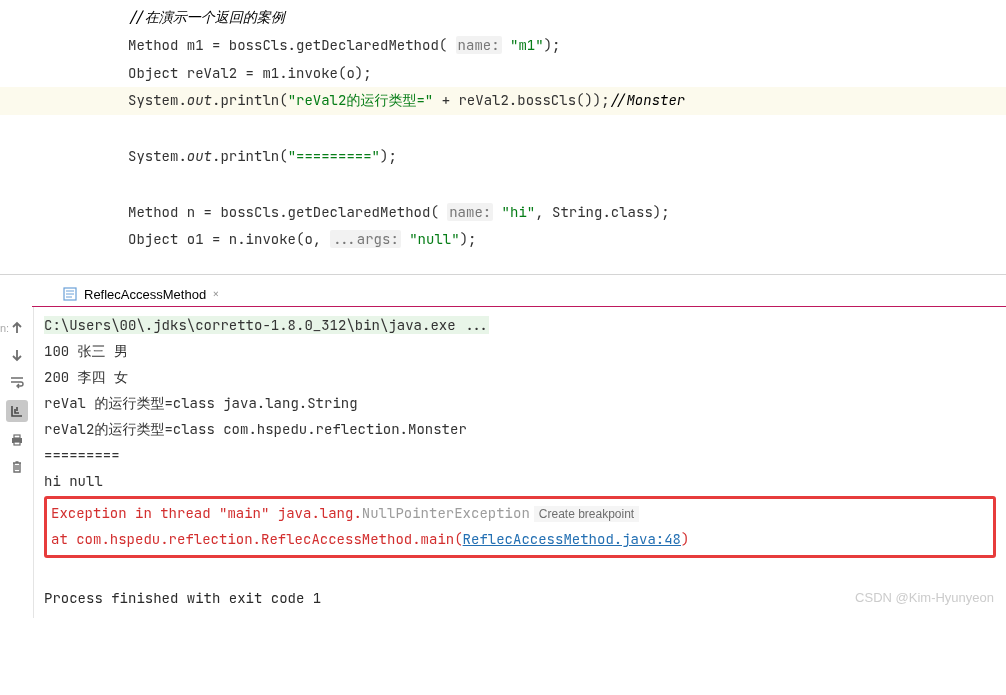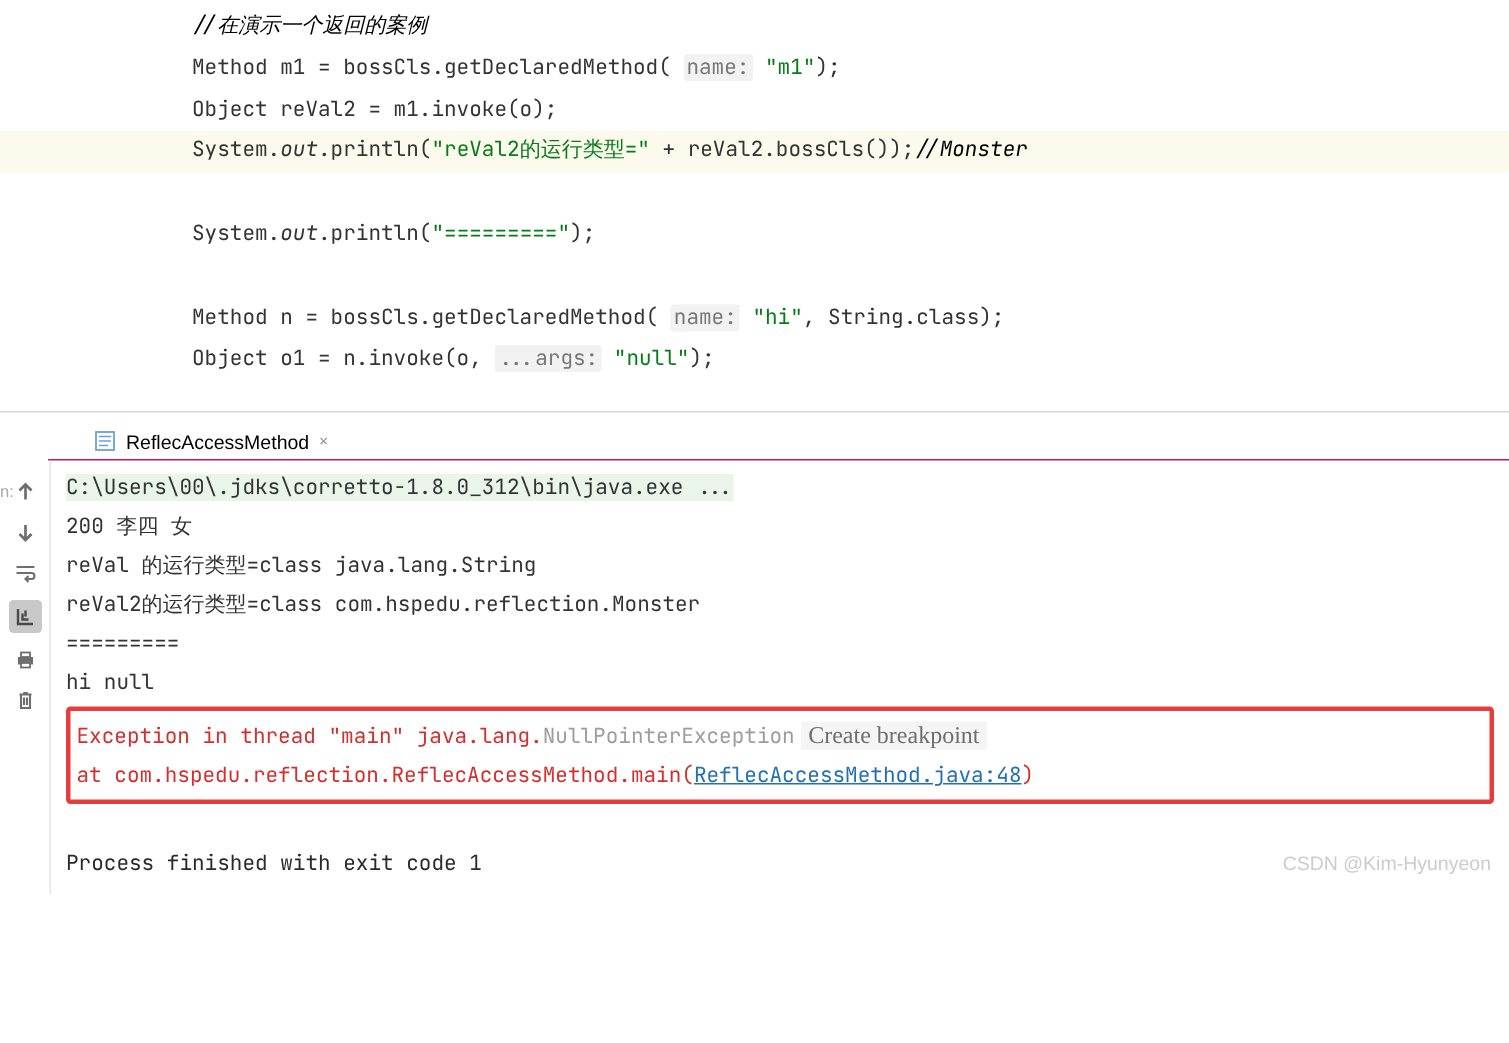--- a/index.html
+++ b/index.html
@@ -20,21 +20,21 @@
 .run-panel { display: flex; }
 .run-toolbar { width: 34px; display: flex; flex-direction: column; align-items: center; gap: 9px; padding-top: 12px; border-right: 1px solid #e4e4e4; }
 .tool-icon { width: 18px; height: 18px; display: flex; align-items: center; justify-content: center; color: #6e6e6e; cursor: pointer; }
 .tool-icon svg { width: 16px; height: 16px; }
 .tool-icon.active-dark { background: #c8c8c8; width: 22px; height: 22px; border-radius: 3px; }
 .console { flex: 1; padding: 6px 10px; font-family: "JetBrains Mono", Consolas, monospace; font-size: 14px; line-height: 1.85; position: relative; }
 .cmd-line { background: #e8f5e8; display: inline; }
 .err-line { color: #d32f2f; }
 .err-link-muted { color: #9d9d9d; }
 .err-link { color: #2470b3; text-decoration: underline; cursor: pointer; }
-.create-bp { color: #6e6e6e; font-family: Liberation Serif, serif; font-size: 16px; background: #f5f5f5; padding: 1px 5px; margin-left: 4px; }
+.create-bp { color: #6e6e6e; font-family: Liberation Sans, sans-serif; font-size: 12px; background: #f5f5f5; padding: 1px 5px; margin-left: 4px; }
 .exit-line { color: #2a2a2a; }
 .console-redbox { border: 3px solid #e73c3c; border-radius: 3px; padding: 2px 4px; margin: 2px 0; }
 .watermark { position: absolute; right: 12px; bottom: 8px; color: #ccc; font-family: -apple-system,"Segoe UI",Arial,sans-serif; font-size: 13px; }
 .left-margin { position: absolute; left: 0; top: 322px; font-family: Arial; font-size: 11px; color: #aaa; }
 </style>
 </head>
 <body>
 
 <div class="left-margin">n:</div>
 
@@ -95,20 +95,21 @@
         </svg>
       </div>
     <div class="tool-icon">
         <svg viewBox="0 0 16 16">
           <path d="M4 4 L12 4 M5 4 L5 13 L11 13 L11 4 M6.5 3 L9.5 3 M7 6 L7 11 M9 6 L9 11" fill="none" stroke="#6e6e6e" stroke-width="1.4"></path>
         </svg>
       </div>
   </div>
   <div class="console">
     <div><span class="cmd-line">C:\Users\00\.jdks\corretto-1.8.0_312\bin\java.exe ...</span></div>
+    <div>100 张三 男</div>
     <div>200 李四 女</div>
     <div>reVal 的运行类型=class java.lang.String</div>
     <div>reVal2的运行类型=class com.hspedu.reflection.Monster</div>
     <div>=========</div>
     <div>hi null</div>
     <div class="console-redbox">
       <div class="err-line"><span>Exception in thread "main" java.lang.</span><span class="err-link-muted">NullPointerException</span><span class="create-bp">Create breakpoint</span></div>
       <div class="err-line"><span>	at com.hspedu.reflection.ReflecAccessMethod.main(</span><span class="err-link">ReflecAccessMethod.java:48</span><span>)</span></div>
     </div>
     <div>&nbsp;</div>

